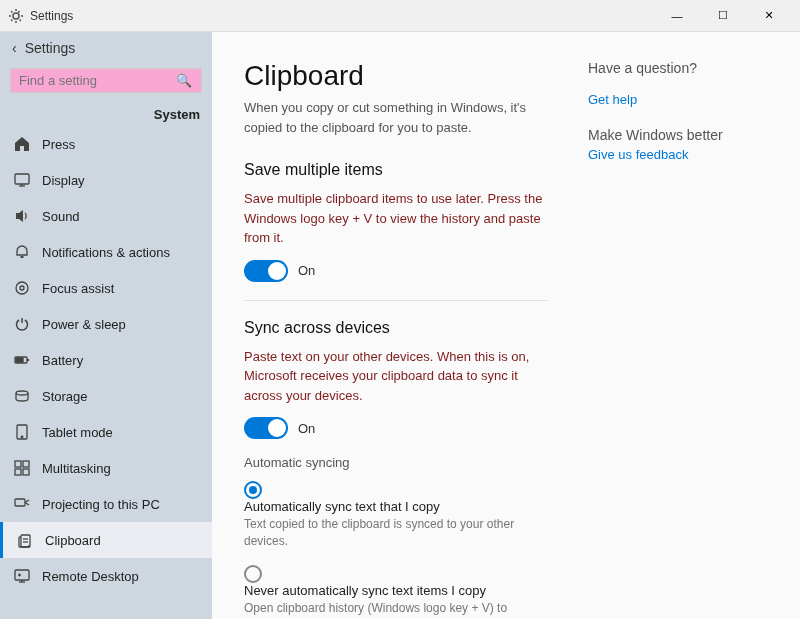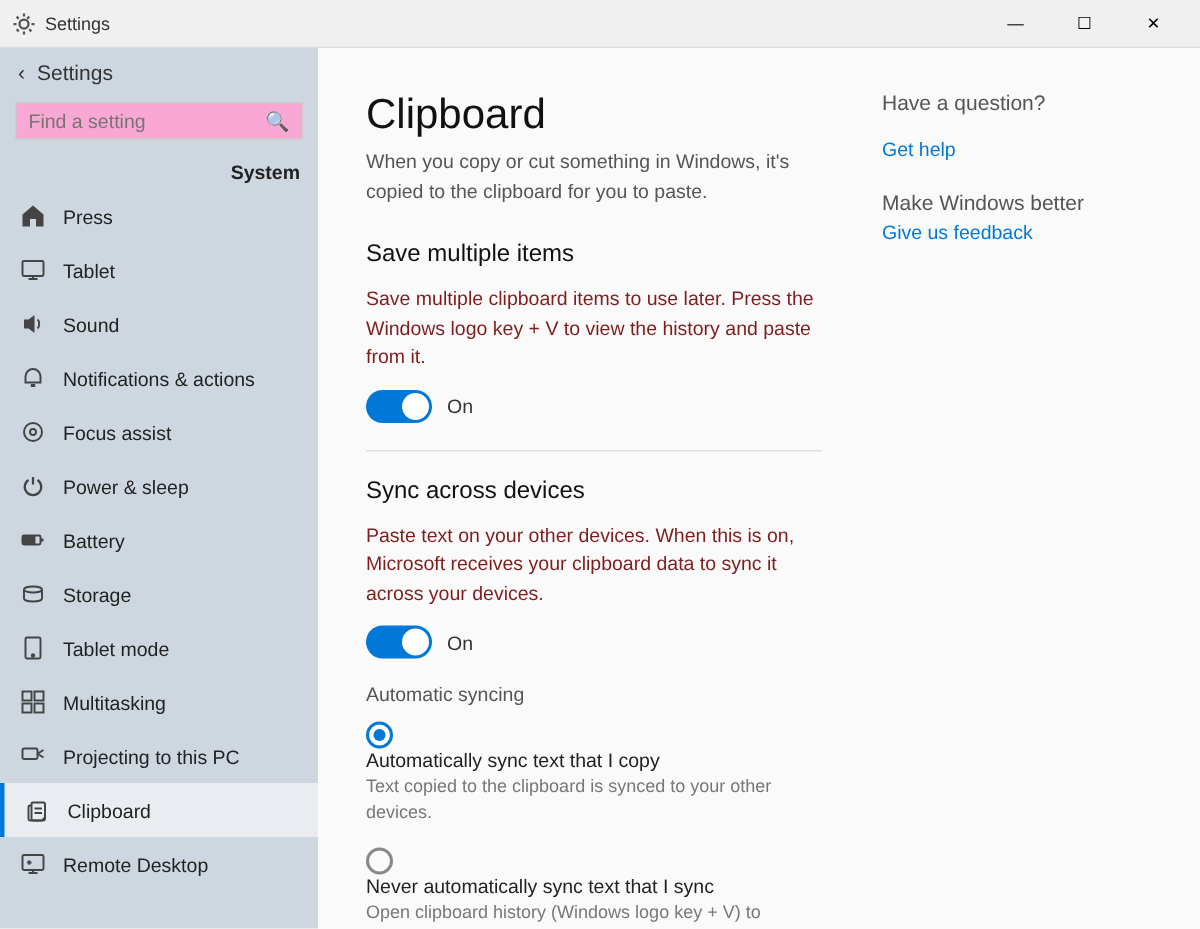--- a/index.html
+++ b/index.html
@@ -160,21 +160,21 @@
       <span class="sidebar-item-label">Press</span>
     </div>
     <div class="sidebar-item">
       <div class="sidebar-item-icon">
         <svg width="16" height="16" viewBox="0 0 16 16" fill="none" stroke="#444" stroke-width="1.3">
             <rect x="1" y="2" width="14" height="10" rx="1"></rect>
             <line x1="5" y1="14" x2="11" y2="14"></line>
             <line x1="8" y1="12" x2="8" y2="14"></line>
           </svg>
       </div>
-      <span class="sidebar-item-label">Tablet</span>
+      <span class="sidebar-item-label">Display</span>
     </div>
     <div class="sidebar-item">
       <div class="sidebar-item-icon">
         <svg width="16" height="16" viewBox="0 0 16 16" fill="#444">
             <path d="M2 5h3l4-3v12l-4-3H2z"></path>
             <path d="M11 5c1.5 1 1.5 5 0 6" stroke="#444" stroke-width="1.3" fill="none"></path>
           </svg>
       </div>
       <span class="sidebar-item-label">Sound</span>
     </div>
@@ -310,21 +310,21 @@
         <div class="radio-btn selected"></div>
         <div class="radio-content">
           <div class="radio-label">Automatically sync text that I copy</div>
           <div class="radio-sublabel">Text copied to the clipboard is synced to your other devices.</div>
         </div>
       </div>
 
       <div class="radio-item">
         <div class="radio-btn unselected"></div>
         <div class="radio-content">
-          <div class="radio-label">Never automatically sync text that I sync</div>
+          <div class="radio-label">Never automatically sync text items I copy</div>
           <div class="radio-sublabel">Open clipboard history (Windows logo key + V) to choose text to sync.</div>
         </div>
       </div>
 
       <a class="link">Privacy statement</a>
 
       
 
       
       

